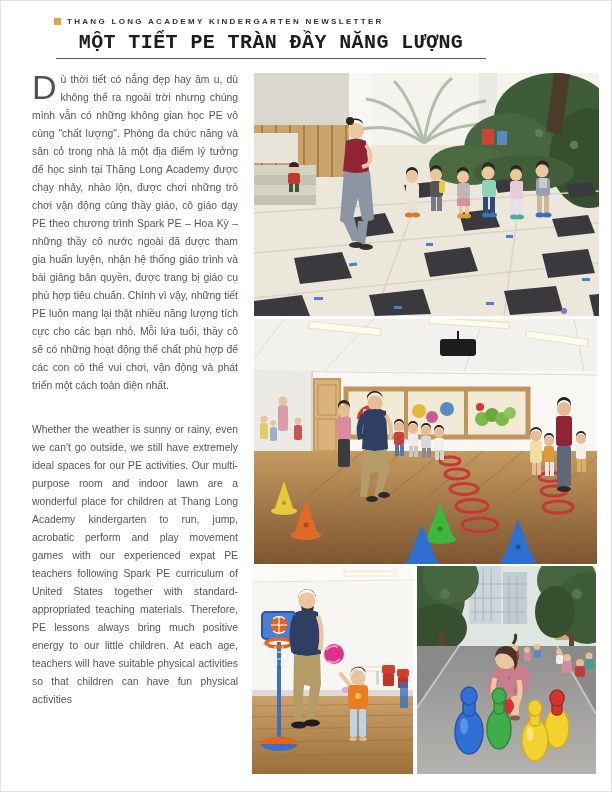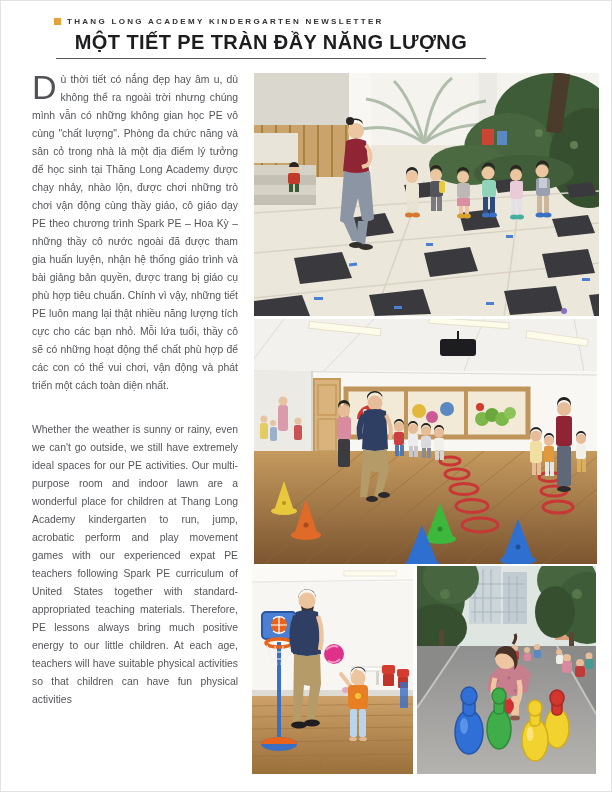--- a/index.html
+++ b/index.html
@@ -7,21 +7,21 @@
     position:relative;width:612px;height:792px;background:#ffffff;
     font-family:"Liberation Sans", sans-serif;overflow:hidden;
     box-sizing:border-box;border:1px solid #e2e2e2;
   }
   
   .kicker-row{position:absolute;left:13px;top:16px;display:flex;align-items:center;gap:6px;margin-left:40px;}
   .kicker-bullet{width:7px;height:7px;background:#E5A23C;display:inline-block;}
   .kicker-text{font-size:8px;font-weight:bold;letter-spacing:2.3px;color:#333335;white-space:nowrap;}
   .page-title{
     position:absolute;left:0;top:30px;width:540px;text-align:center;
-    font-family:Liberation Sans, sans-serif;font-weight:bold;font-size:20px;
+    font-family:Liberation Mono, monospace;font-weight:bold;font-size:20px;
     letter-spacing:.4px;color:#1d1d1f;
   }
   .title-rule{position:absolute;left:55px;top:57px;width:430px;height:1px;background:#55555a;}
   
   .copy{
     position:absolute;left:31px;top:70px;width:206px;
     color:#54555a;font-size:10.4px;line-height:18px;text-align:justify;
   }
   .copy p{margin:0;}
   .copy p.en{margin-top:26px;}

